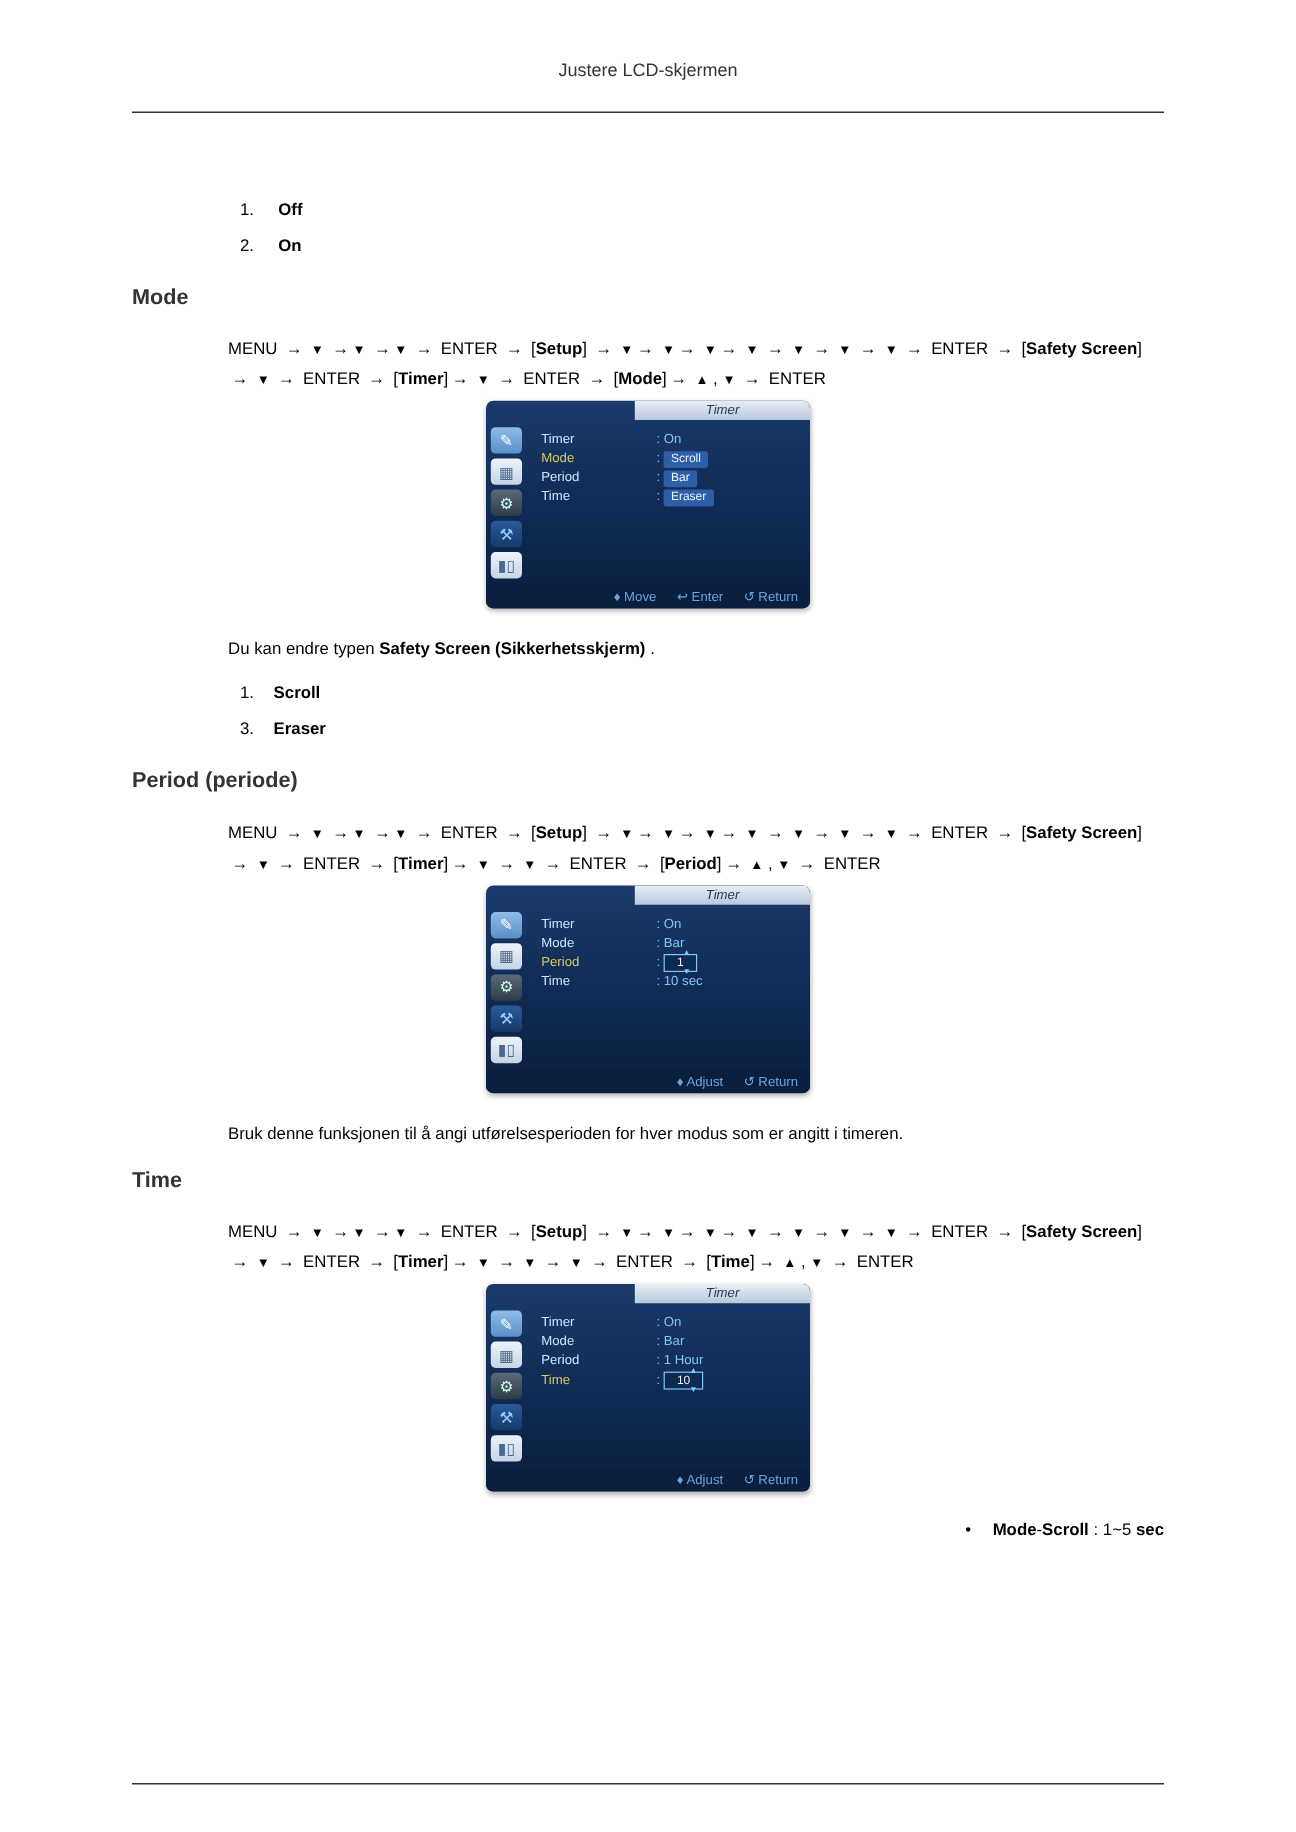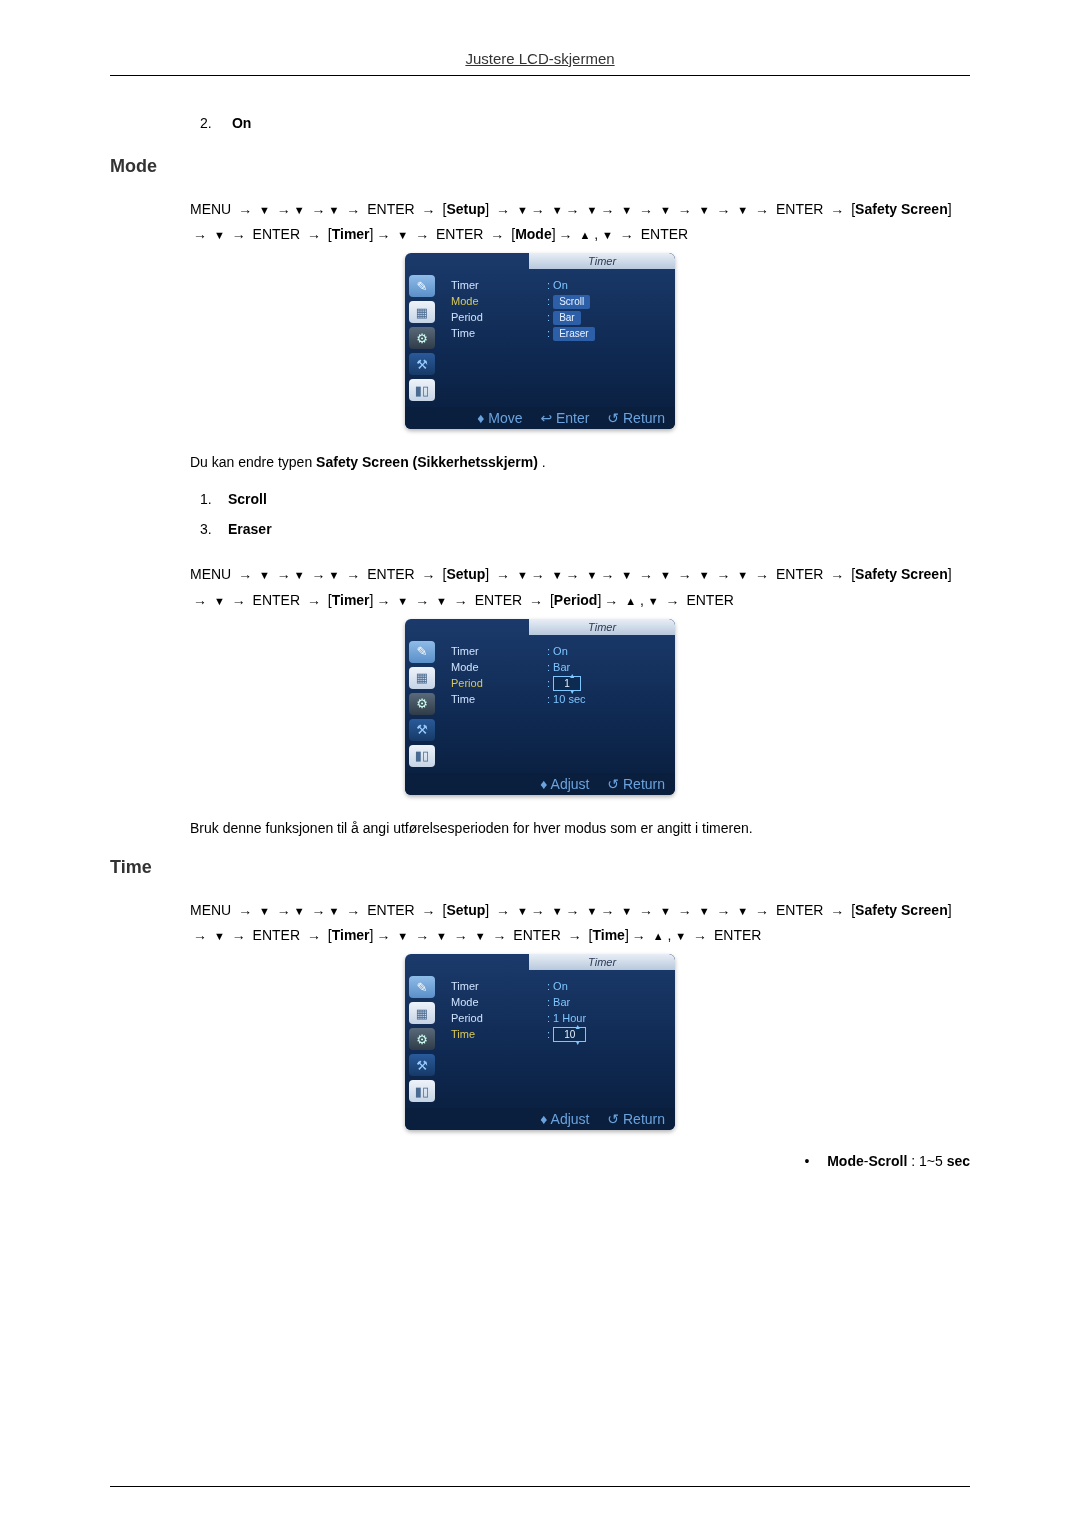--- a/index.html
+++ b/index.html
@@ -15,24 +15,23 @@
     min-height: 1527px;
     margin: 0;
     padding: 50px 110px 30px 110px;
     box-sizing: border-box;
     position: relative;
   }
   .header {
     text-align: center;
     font-size: 15px;
     color: #333;
-    padding-bottom: 8px;
+    padding-bottom: 26px;
     border-bottom: 1px solid #000;
-    margin-bottom: 39px;
-    text-decoration: underline;
+    margin-bottom: 72px;
   }
   .ol-list {
     margin: 0 0 25px 90px;
     padding: 0;
     list-style: none;
   }
   .ol-list li {
     margin-bottom: 14px;
   }
   .ol-list .num {
@@ -144,21 +143,21 @@
   }
   .osd-values .box::after {
     content: "▼";
     position: absolute;
     bottom: -8px; right: 4px;
     font-size: 7px; color: #7fc6ff;
   }
   .osd-foot {
     background: #0a1e3d;
     color: #6aa3de;
-    font-size: 14px;
+    font-size: 11px;
     text-align: right;
     padding: 3px 10px;
   }
   .osd-foot span { margin-left: 14px; }
   .para {
     margin: 20px 0 18px 80px;
     line-height: 1.5;
   }
   .para .bld { font-weight: bold; }
   .ul-list {
@@ -182,20 +181,24 @@
 </head>
 <body>
 
 <div class="page">
 
   <div class="header">
     <span>Justere LCD-skjermen</span>
   </div>
 
   <ul class="ol-list">
+    <li>
+      <span class="num">1.</span>
+      <span class="lab">Off</span>
+    </li>
     <li>
       <span class="num">2.</span>
       <span class="lab">On</span>
     </li>
   </ul>
 
   <div class="section-h">Mode</div>
 
   <div class="nav-path">
     MENU <span class="arr">→</span> <span class="tri-down">▼</span> <span class="arr">→</span><span class="tri-down">▼</span> <span class="arr">→</span><span class="tri-down">▼</span> <span class="arr">→</span> ENTER <span class="arr">→</span> [<span class="b">Setup</span>] <span class="arr">→</span> <span class="tri-down">▼</span><span class="arr">→</span> <span class="tri-down">▼</span><span class="arr">→</span> <span class="tri-down">▼</span><span class="arr">→</span> <span class="tri-down">▼</span> <span class="arr">→</span> <span class="tri-down">▼</span> <span class="arr">→</span> <span class="tri-down">▼</span> <span class="arr">→</span> <span class="tri-down">▼</span> <span class="arr">→</span> ENTER <span class="arr">→</span> [<span class="b">Safety Screen</span>]<br>
@@ -236,20 +239,21 @@
 
   <div class="para">
     <span>Du kan endre typen </span><span class="bld">Safety Screen (Sikkerhetsskjerm)</span><span> .</span>
   </div>
 
   <ul class="ol-list">
     <li><span class="num">1.</span><span class="lab">Scroll</span></li>
     <li><span class="num">3.</span><span class="lab">Eraser</span></li>
   </ul>
 
+  <div class="section-h">Period (periode)</div>
 
   <div class="nav-path">
     MENU <span class="arr">→</span> <span class="tri-down">▼</span> <span class="arr">→</span><span class="tri-down">▼</span> <span class="arr">→</span><span class="tri-down">▼</span> <span class="arr">→</span> ENTER <span class="arr">→</span> [<span class="b">Setup</span>] <span class="arr">→</span> <span class="tri-down">▼</span><span class="arr">→</span> <span class="tri-down">▼</span><span class="arr">→</span> <span class="tri-down">▼</span><span class="arr">→</span> <span class="tri-down">▼</span> <span class="arr">→</span> <span class="tri-down">▼</span> <span class="arr">→</span> <span class="tri-down">▼</span> <span class="arr">→</span> <span class="tri-down">▼</span> <span class="arr">→</span> ENTER <span class="arr">→</span> [<span class="b">Safety Screen</span>]<br>
     <span class="arr">→</span> <span class="tri-down">▼</span> <span class="arr">→</span> ENTER <span class="arr">→</span> [<span class="b">Timer</span>]<span class="arr">→</span> <span class="tri-down">▼</span> <span class="arr">→</span> <span class="tri-down">▼</span> <span class="arr">→</span> ENTER <span class="arr">→</span> [<span class="b">Period</span>]<span class="arr">→</span> <span class="tri-up">▲</span> , <span class="tri-down">▼</span> <span class="arr">→</span> ENTER
   </div>
 
   <div class="osd-wrap">
     <div class="osd">
       <div class="osd-title">Timer</div>
       <div class="osd-body">

